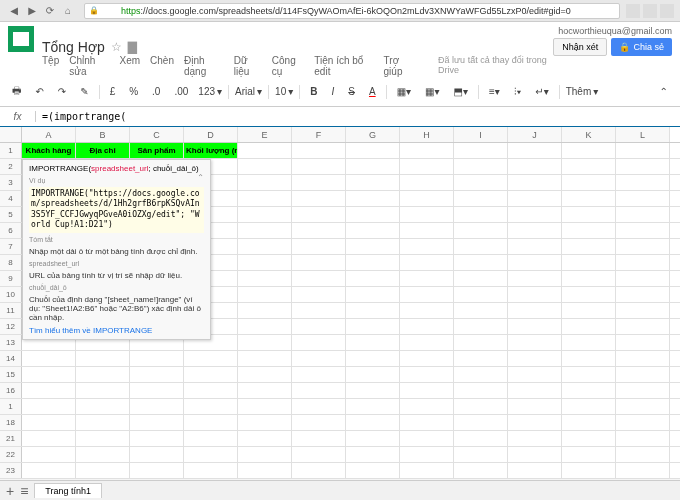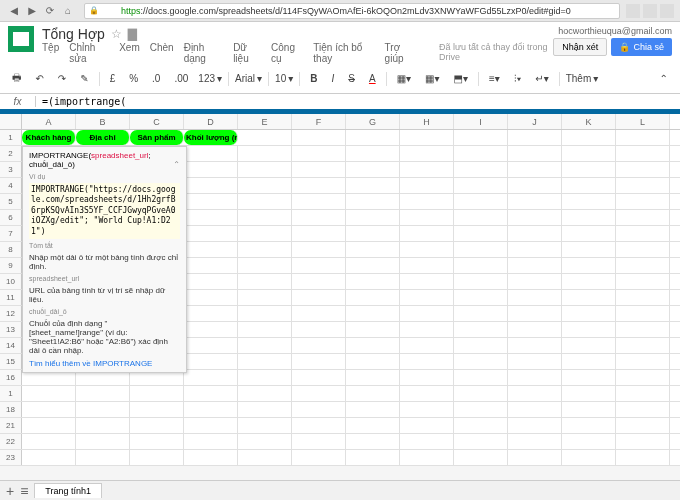--- a/index.html
+++ b/index.html
@@ -8,48 +8,48 @@
 .nav-btn { width:16px; height:16px; margin-right:2px; color:#666; display:flex; align-items:center; justify-content:center; cursor:pointer; }
 .url-bar { flex:1; height:16px; background:#fff; border:1px solid #ccc; border-radius:2px; margin:0 6px; padding:0 4px; display:flex; align-items:center; font-size:9px; color:#333; }
 .url-bar .lock { color:#0a8f08; margin-right:2px; font-size:8px; }
 .url-bar .https { color:#0a8f08;padding-left:20px; }
 .ext-icons { display:flex; gap:3px; }
 .ext-icons span { width:14px; height:14px; background:#ddd; }
 .doc-bar { background:#fff; padding:4px 8px 0; display:flex; align-items:flex-start; }
 .sheets-logo { width:26px; height:26px; background:#0f9d58; margin-right:8px; position:relative; }
 .sheets-logo::after { content:''; position:absolute; top:6px; left:5px; width:16px; height:14px; background:#fff; }
 .doc-info { flex:1; }
-.doc-title-row { display:flex; align-items:center; gap:6px; }
+.doc-title-row { display:flex; align-items:center; gap:6px;margin-top:13px; }
 .doc-title { font-size:14px; color:#333; }
 .star { color:#999; font-size:12px; }
 .folder { color:#999; font-size:12px; }
 .menu-row { display:flex; gap:10px; font-size:10px; color:#666; margin-top:0; }
 .menu-row span { cursor:pointer; }
 .save-status { font-size:9px; color:#999; margin-left:12px; }
 .account { text-align:right; font-size:9px; color:#666; }
 .share-row { display:flex; gap:4px; margin-top:2px; justify-content:flex-end; }
 .btn-comment { background:#f5f5f5; border:1px solid #ccc; padding:3px 8px; font-size:9px; border-radius:2px; }
 .btn-share { background:#4285f4; color:#fff; border:none; padding:3px 8px; font-size:9px; border-radius:2px; display:flex; align-items:center; gap:3px; }
 .toolbar { background:#fff; border-bottom:1px solid #ccc; padding:4px 8px; display:flex; align-items:center; gap:6px; font-size:10px; color:#444; }
 .tb-btn { padding:2px 4px; cursor:pointer; }
 .tb-sep { width:1px; height:14px; background:#ddd; }
 .tb-dd { display:flex; align-items:center; gap:2px; }
-.fx-row { background:#fff; border-bottom:5px solid #0369a1; display:flex; align-items:center; height:20px; }
+.fx-row { background:#fff; border-bottom:1px solid #0369a1; display:flex; align-items:center; height:20px; }
 .name-box { width:36px; border-right:1px solid #ccc; text-align:center; font-size:10px; font-style:italic; color:#666; }
 .fx-input { flex:1; padding:0 6px; font-size:10px; font-family:monospace; }
 .grid { background:#fff; position:relative; }
 .grid-head { display:flex; height:16px; border-bottom:1px solid #ccc; }
 .rowhead { width:22px; background:#f8f8f8; border-right:1px solid #ccc; }
 .colhead { width:54px; background:#f8f8f8; border-right:1px solid #e0e0e0; text-align:center; font-size:9px; color:#666; line-height:16px; }
 .row { display:flex; height:16px; border-bottom:1px solid #e0e0e0; }
 .rownum { width:22px; background:#f8f8f8; border-right:1px solid #ccc; text-align:center; font-size:8px; color:#666; line-height:16px; }
 .cell { width:54px; border-right:1px solid #e0e0e0; font-size:8px; padding:0 2px; line-height:16px; overflow:hidden; white-space:nowrap; }
-.hdr { background:#0f0; font-weight:bold; text-align:center; color:#000;border-radius:7px; }
+.hdr { background:#0f0; font-weight:bold; text-align:center; color:#000; }
 .active { border:1px solid #4285f4; position:relative; z-index:1; }
-.hint { position:absolute; top:32px; left:22px; width:165px; background:#f8f8f8; border:1px solid #ccc; box-shadow:1px 1px 3px rgba(0,0,0,.2); font-size:8px; padding:4px 6px; z-index:10; }
+.hint { position:absolute; top:32px; left:22px; width:189px; background:#f8f8f8; border:1px solid #ccc; box-shadow:1px 1px 3px rgba(0,0,0,.2); font-size:8px; padding:4px 6px; z-index:10; }
 .hint .sig { font-family:monospace; margin-bottom:4px; }
 .hint .arg { color:#d14; }
 .hint .ex { background:#fffde7; font-family:monospace; word-break:break-all; padding:2px; margin:3px 0; line-height:1.3; }
 .hint .sec { margin-top:4px; color:#333; }
 .hint .sec-t { color:#888; font-size:7px; }
 .hint .link { color:#1a73e8; margin-top:4px; }
 .sheet-tabs { position:absolute; bottom:0; left:0; right:0; height:20px; background:#f1f1f1; border-top:1px solid #ccc; display:flex; align-items:center; padding:0 6px; gap:6px; }
 .sheet-tab { background:#fff; border:1px solid #ccc; border-bottom:none; padding:2px 10px; font-size:9px; }
 .add-sheet { color:#666; font-size:14px; }
 </style>
@@ -82,21 +82,21 @@
       <span class="folder">▇</span>
     </div>
     <div class="menu-row">
       <span>Tệp</span>
       <span>Chỉnh sửa</span>
       <span>Xem</span>
       <span>Chèn</span>
       <span>Định dạng</span>
       <span>Dữ liệu</span>
       <span>Công cụ</span>
-      <span>Tiện ích bổ thay</span>
+      <span>Tiện ích bổ edit</span>
       <span>Trợ giúp</span>
       <span class="save-status">Đã lưu tất cả thay đổi trong Drive</span>
     </div>
   </div>
   <div class="account">
     <div>hocworthieuqua@gmail.com</div>
     <div class="share-row">
       <button class="btn-comment">Nhận xét</button>
       <button class="btn-share">
         <span>🔒</span>

